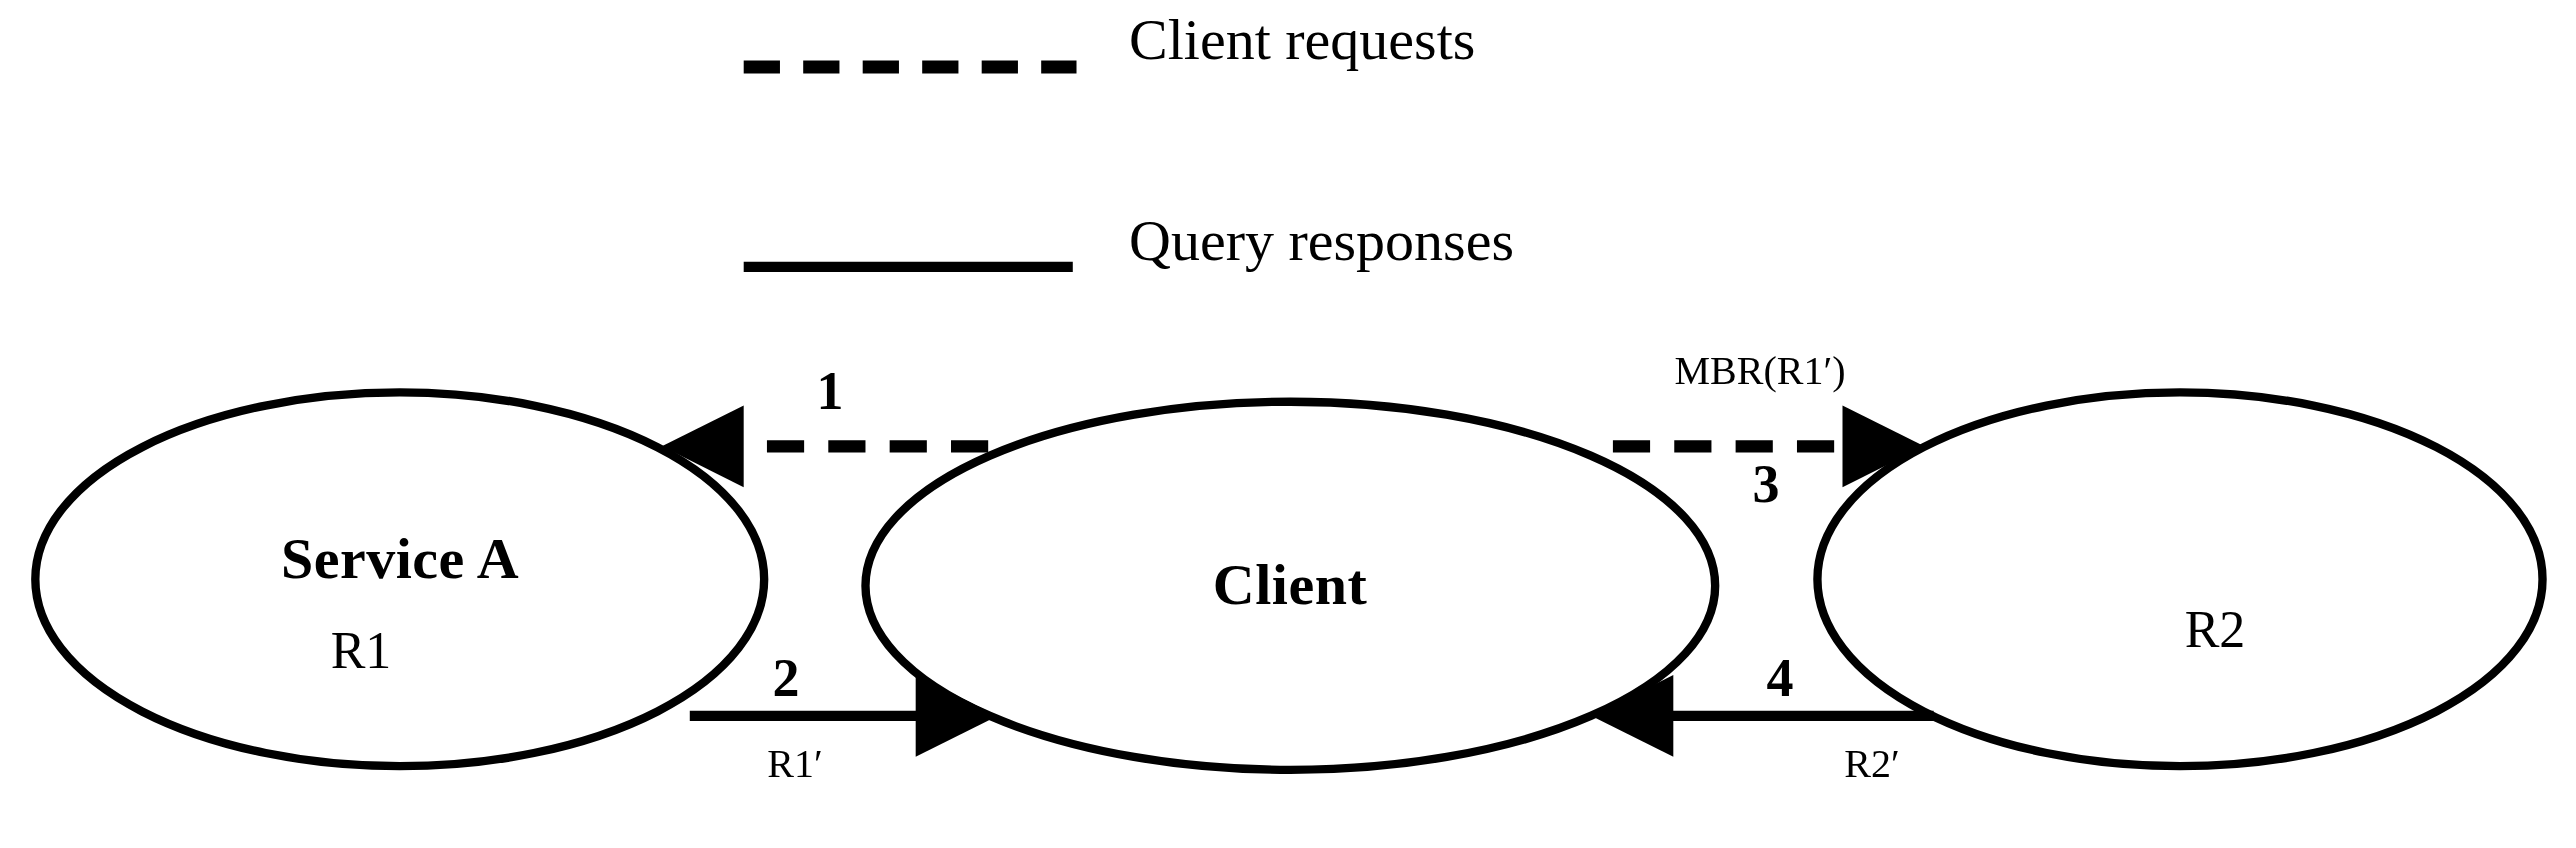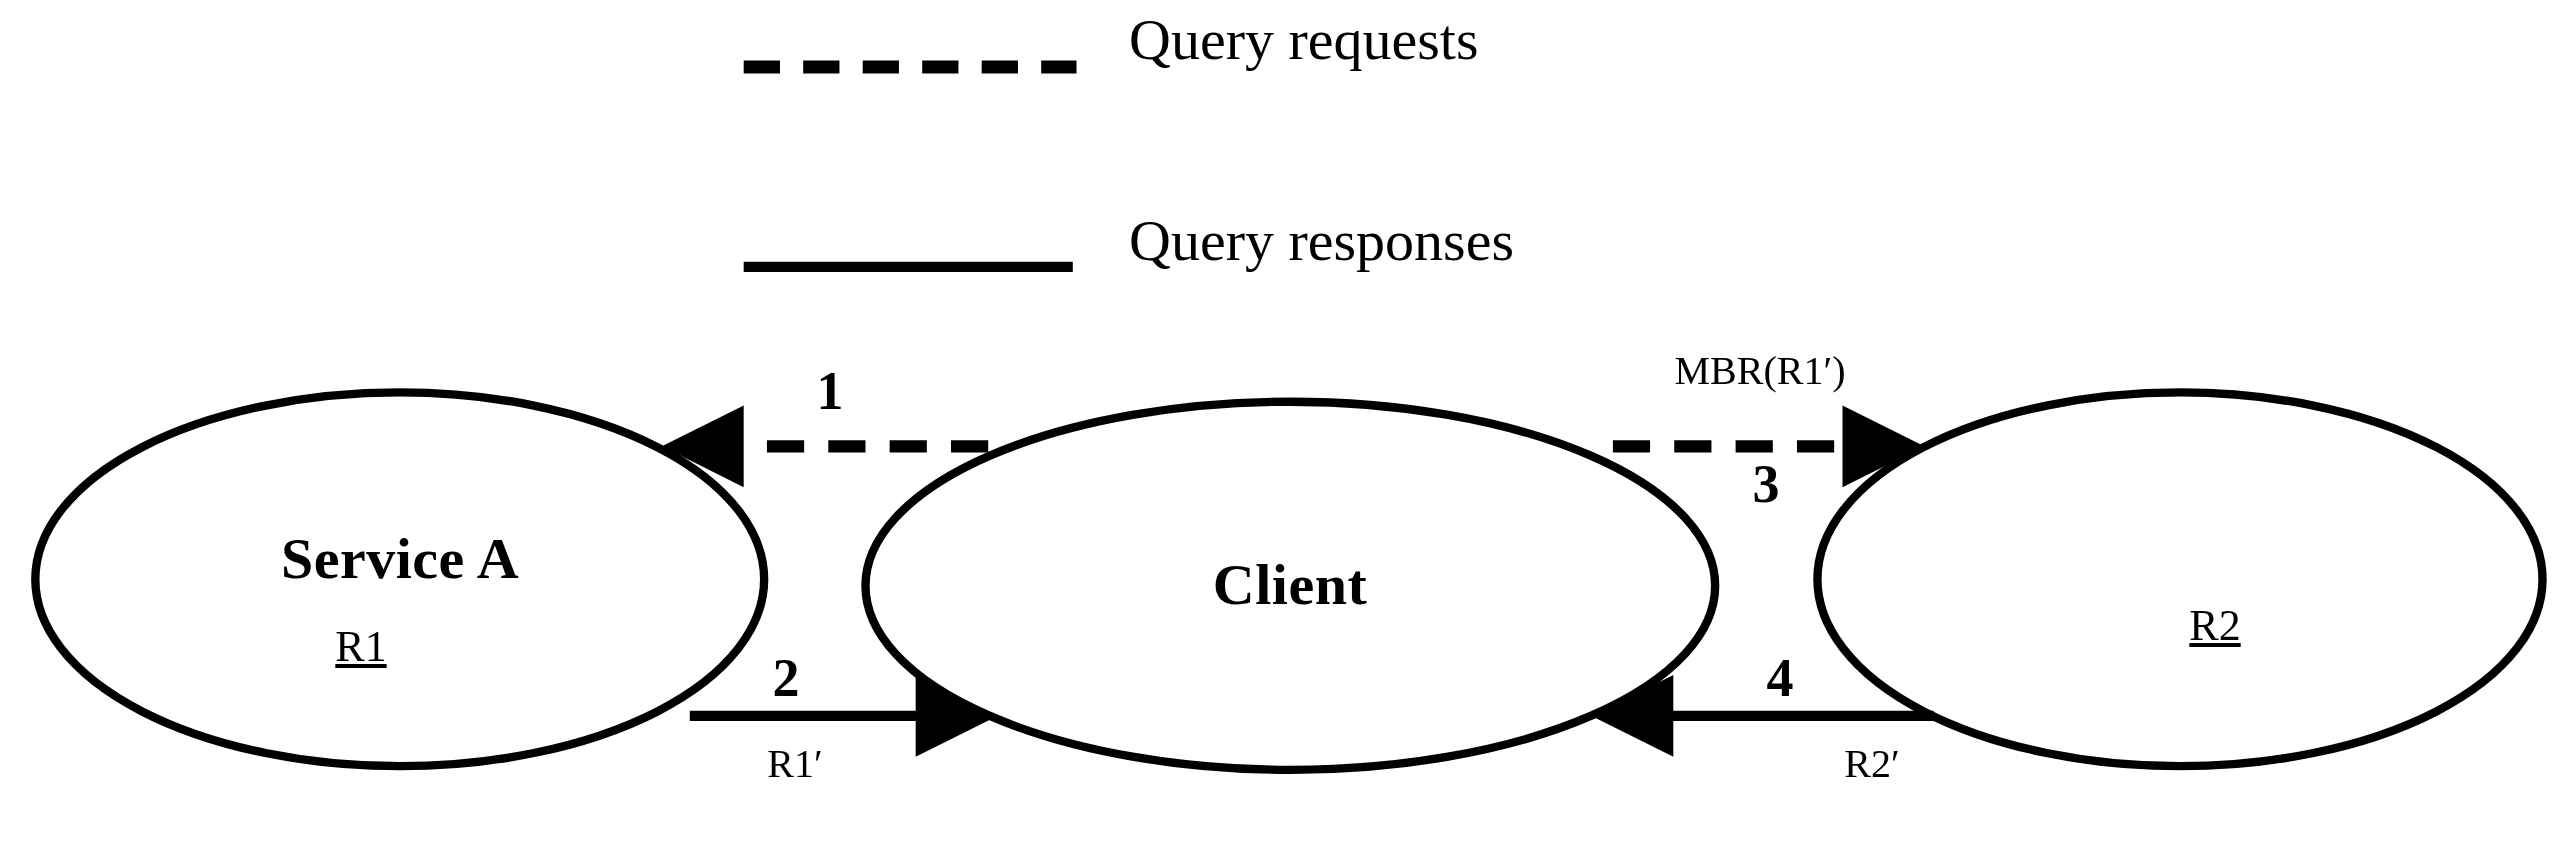--- a/index.html
+++ b/index.html
@@ -59,22 +59,21 @@
     color: #000000;
     line-height: 1;
   }
   .node-title {
     font-weight: bold;
     font-size: 58px;
     letter-spacing: 0.5px;
   }
   .node-sub {
     font-weight: normal;
-    font-size: 44px;
-    text-decoration: underline;
+    font-size: 52px;
   }
   .legend-text {
     font-weight: normal;
     font-size: 58px;
   }
   .step-num {
     font-weight: bold;
     font-size: 54px;
   }
   .edge-label {
@@ -103,21 +102,21 @@
     <line class="solid-line" x1="742" y1="770" x2="1000" y2="770"></line>
     <polygon class="arrowhead" points="1073,770 985,726 985,814"></polygon>
 
     <line class="dashed-line" x1="1735" y1="480" x2="2000" y2="480"></line>
     <polygon class="arrowhead" points="2070,480 1982,436 1982,524"></polygon>
 
     <line class="solid-line" x1="2080" y1="770" x2="1790" y2="770"></line>
     <polygon class="arrowhead" points="1712,770 1800,726 1800,814"></polygon>
   </svg>
 
-  <div class="txt legend-text" style="left:1129px; top:11px;">Query requests</div>
+  <div class="txt legend-text" style="left:1129px; top:11px;">Client requests</div>
 
   <div class="txt node-title center-x" style="left:400px; top:530px;">Service A</div>
 
   <div class="txt legend-text" style="left:1129px; top:212px;">Query responses</div>
   <div class="txt node-sub center-x" style="left:361px; top:625px;">R1</div>
 
   <div class="txt node-title center-x" style="left:1290px; top:556px;">Client</div>
 
   <div class="txt node-sub center-x" style="left:2215px; top:604px;">R2</div>
 

